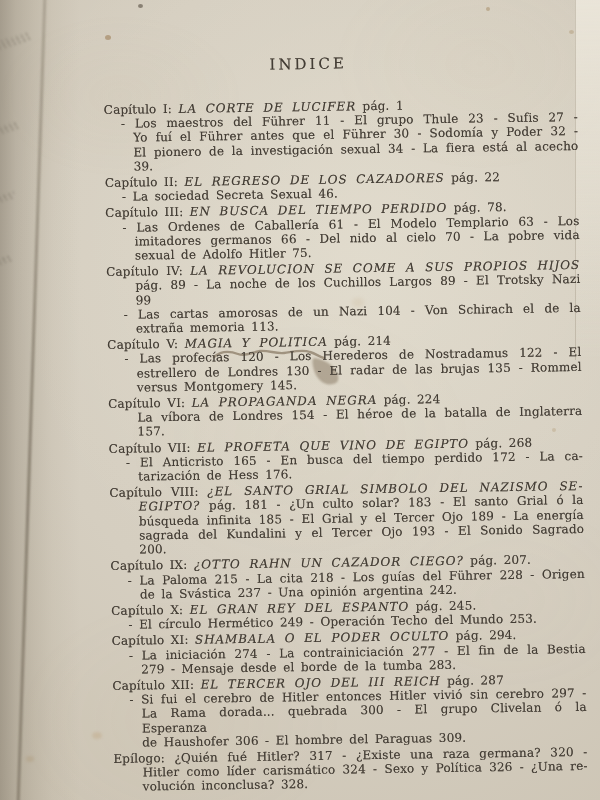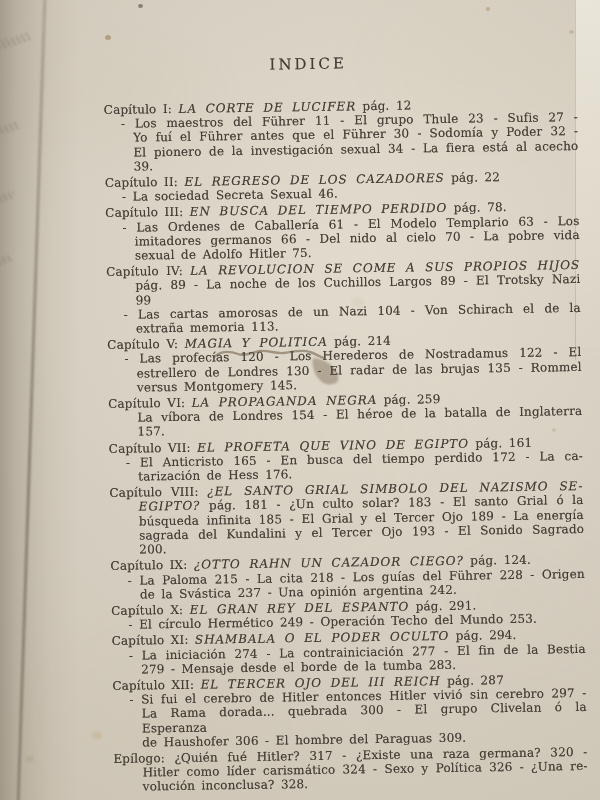--- a/index.html
+++ b/index.html
@@ -112,21 +112,21 @@
   <g opacity="0.55">
     <path d="M214,357 c8,-7 16,-6 24,-3 c8,3 14,-2 22,-3 c8,-1 16,3 24,2 c8,-1 18,-4 26,-1 c6,2 10,5 14,6" fill="none" stroke="#6f5d46" stroke-width="2.4" stroke-linecap="round" filter="blur(0.5px)"></path>
     <path d="M314,358 c9,1 18,6 22,13 c4,7 3,12 -3,13 c-8,2 -15,-4 -18,-11 c-2,-6 -4,-13 -1,-15 z" fill="#6a573f" opacity="0.7" filter="blur(0.8px)"></path>
   </g>
 </svg>
 
 <div class="text-block">
   <div class="page-title">INDICE</div>
   <div id="entries">
       <div class="entry">
-        <div class="line ind0"><span class="rm">Capítulo I: </span><span class="it">LA CORTE DE LUCIFER</span><span class="rm"> pág. 12</span></div>
+        <div class="line ind0"><span class="rm">Capítulo I: </span><span class="it">LA CORTE DE LUCIFER</span><span class="rm"> pág. 1</span></div>
         <div class="line ind1 just"><span class="rm">- Los maestros del Führer 11 - El grupo Thule 23 - Sufis 27 -</span></div>
         <div class="line ind2 just"><span class="rm">Yo fuí el Führer antes que el Führer 30 - Sodomía y Poder 32 -</span></div>
         <div class="line ind2 just"><span class="rm">El pionero de la investigación sexual 34 - La fiera está al acecho 39.</span></div>
       </div>
       <div class="entry">
         <div class="line ind0"><span class="rm">Capítulo II: </span><span class="it">EL REGRESO DE LOS CAZADORES</span><span class="rm"> pág. 22</span></div>
         <div class="line ind1"><span class="rm">- La sociedad Secreta Sexual 46.</span></div>
       </div>
       <div class="entry">
         <div class="line ind0"><span class="rm">Capítulo III: </span><span class="it">EN BUSCA DEL TIEMPO PERDIDO</span><span class="rm"> pág. 78.</span></div>
@@ -140,41 +140,41 @@
         <div class="line ind1 just"><span class="rm">- Las cartas amorosas de un Nazi 104 - Von Schirach el de la</span></div>
         <div class="line ind2"><span class="rm">extraña memoria 113.</span></div>
       </div>
       <div class="entry">
         <div class="line ind0"><span class="rm">Capítulo V: </span><span class="it">MAGIA Y POLITICA</span><span class="rm"> pág. 214</span></div>
         <div class="line ind1 just"><span class="rm">- Las profecías 120 - Los Herederos de Nostradamus 122 - El</span></div>
         <div class="line ind2 just"><span class="rm">estrellero de Londres 130 - El radar de las brujas 135 - Rommel</span></div>
         <div class="line ind2"><span class="rm">versus Montgomery 145.</span></div>
       </div>
       <div class="entry">
-        <div class="line ind0"><span class="rm">Capítulo VI: </span><span class="it">LA PROPAGANDA NEGRA</span><span class="rm"> pág. 259</span></div>
+        <div class="line ind0"><span class="rm">Capítulo VI: </span><span class="it">LA PROPAGANDA NEGRA</span><span class="rm"> pág. 224</span></div>
         <div class="line ind2 just"><span class="rm">La víbora de Londres 154 - El héroe de la batalla de Inglaterra 157.</span></div>
       </div>
       <div class="entry">
-        <div class="line ind0"><span class="rm">Capítulo VII: </span><span class="it">EL PROFETA QUE VINO DE EGIPTO</span><span class="rm"> pág. 161</span></div>
+        <div class="line ind0"><span class="rm">Capítulo VII: </span><span class="it">EL PROFETA QUE VINO DE EGIPTO</span><span class="rm"> pág. 268</span></div>
         <div class="line ind1 just"><span class="rm">- El Anticristo 165 - En busca del tiempo perdido 172 - La ca-</span></div>
         <div class="line ind2"><span class="rm">tarización de Hess 176.</span></div>
       </div>
       <div class="entry">
         <div class="line ind0 just"><span class="rm">Capítulo VIII: </span><span class="it">¿EL SANTO GRIAL SIMBOLO DEL NAZISMO SE-</span></div>
         <div class="line ind2 just"><span class="it">EGIPTO?</span><span class="rm"> pág. 181 - ¿Un culto solar? 183 - El santo Grial ó la</span></div>
         <div class="line ind2 just"><span class="rm">búsqueda infinita 185 - El Grial y el Tercer Ojo 189 - La energía</span></div>
         <div class="line ind2 just"><span class="rm">sagrada del Kundalini y el Tercer Ojo 193 - El Sonido Sagrado 200.</span></div>
       </div>
       <div class="entry">
-        <div class="line ind0"><span class="rm">Capítulo IX: </span><span class="it">¿OTTO RAHN UN CAZADOR CIEGO?</span><span class="rm"> pág. 124.</span></div>
+        <div class="line ind0"><span class="rm">Capítulo IX: </span><span class="it">¿OTTO RAHN UN CAZADOR CIEGO?</span><span class="rm"> pág. 207.</span></div>
         <div class="line ind1 just"><span class="rm">- La Paloma 215 - La cita 218 - Los guías del Führer 228 - Origen</span></div>
         <div class="line ind2"><span class="rm">de la Svástica 237 - Una opinión argentina 242.</span></div>
       </div>
       <div class="entry">
-        <div class="line ind0"><span class="rm">Capítulo X: </span><span class="it">EL GRAN REY DEL ESPANTO</span><span class="rm"> pág. 291.</span></div>
+        <div class="line ind0"><span class="rm">Capítulo X: </span><span class="it">EL GRAN REY DEL ESPANTO</span><span class="rm"> pág. 245.</span></div>
         <div class="line ind1"><span class="rm">- El círculo Hermético 249 - Operación Techo del Mundo 253.</span></div>
       </div>
       <div class="entry">
         <div class="line ind0"><span class="rm">Capítulo XI: </span><span class="it">SHAMBALA O EL PODER OCULTO</span><span class="rm"> pág. 294.</span></div>
         <div class="line ind1 just"><span class="rm">- La iniciación 274 - La contrainiciación 277 - El fin de la Bestia</span></div>
         <div class="line ind2"><span class="rm">279 - Mensaje desde el borde de la tumba 283.</span></div>
       </div>
       <div class="entry">
         <div class="line ind0"><span class="rm">Capítulo XII: </span><span class="it">EL TERCER OJO DEL III REICH</span><span class="rm"> pág. 287</span></div>
         <div class="line ind1 just"><span class="rm">- Si fui el cerebro de Hitler entonces Hitler vivió sin cerebro 297 -</span></div>

